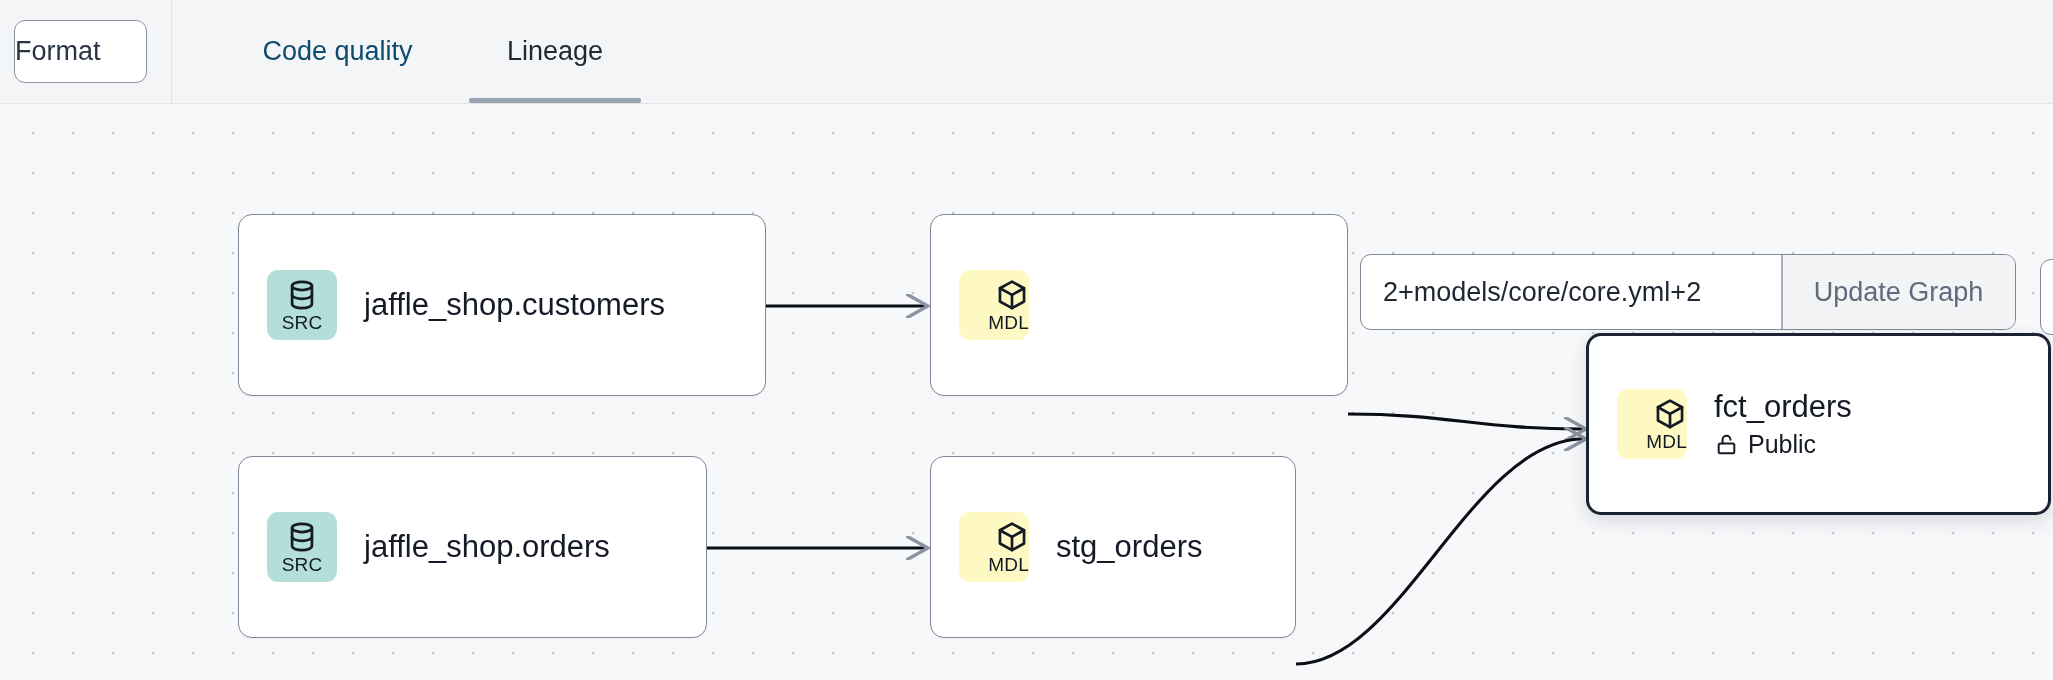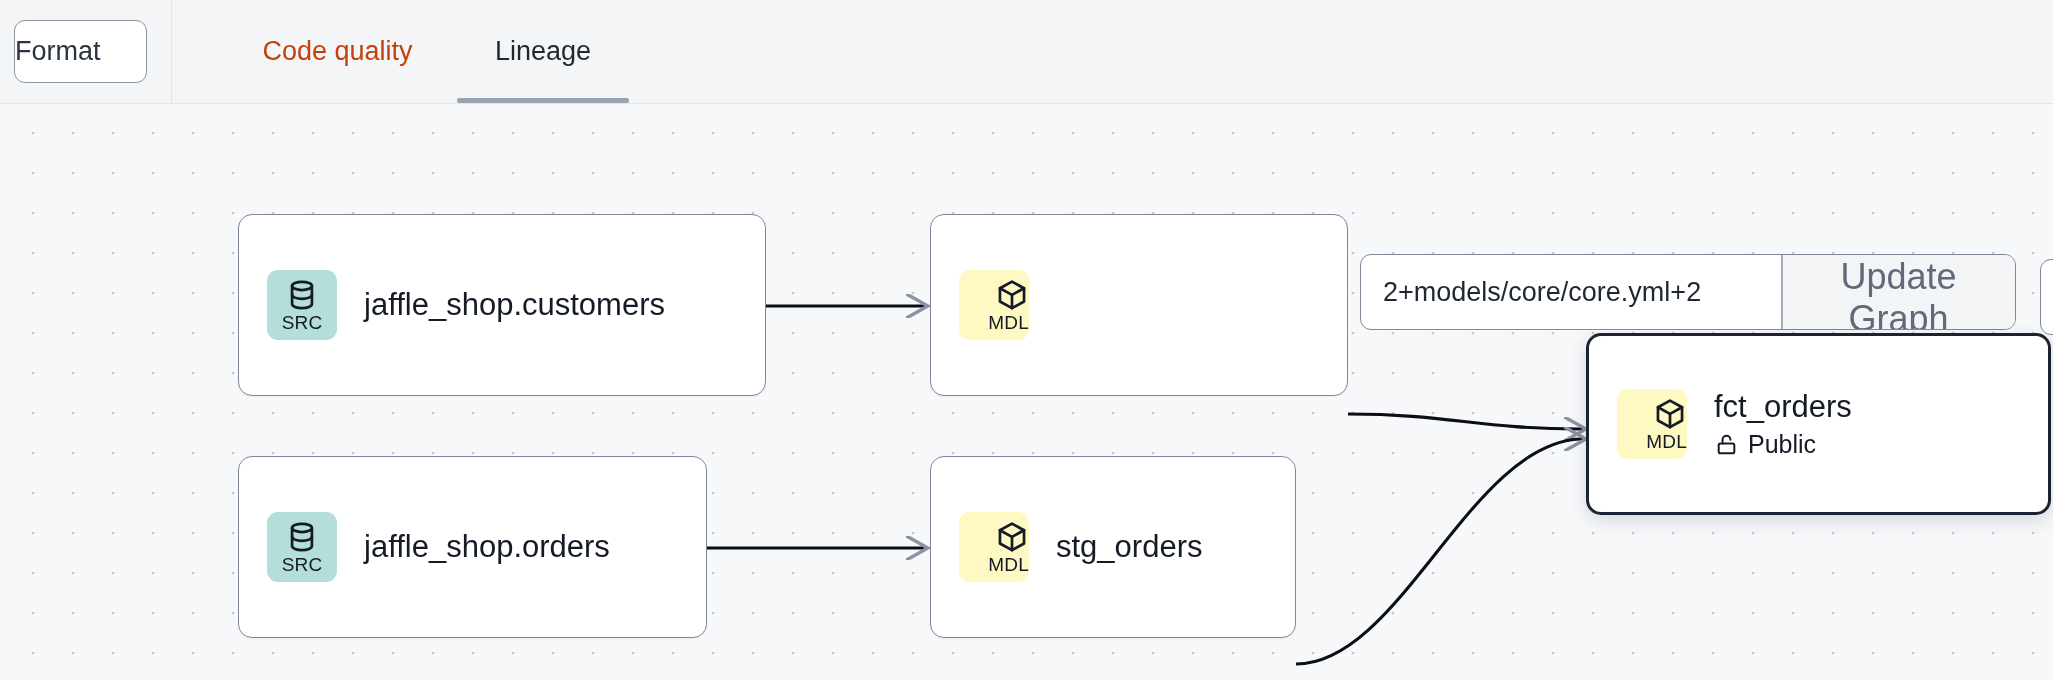--- a/index.html
+++ b/index.html
@@ -62,28 +62,28 @@
     top: 0;
     height: 103px;
   }
   .tab {
     position: absolute;
     top: 0;
     height: 103px;
     display: flex;
     align-items: center;
     justify-content: center;
-    color: #c2410c;
+    color: #0c4a6e;
     font-size: 27px;
     cursor: pointer;
     user-select: none;
     box-sizing: border-box;
   }
   .tab-code-quality { left: 68px; width: 195px; }
-  .tab-lineage      { left: 285px; width: 172px; }
+  .tab-lineage      { left: 297px; width: 172px; }
   .tab.active { color: #1f2733; }
   .tab.active::after {
     content: "";
     position: absolute;
     left: 0;
     right: 0;
     bottom: 0;
     height: 5px;
     background: #9aa3b2;
     border-radius: 2px;
@@ -205,21 +205,21 @@
     width: 1.6px;
     background: #a8aebb;
     flex: 0 0 auto;
   }
   .update-graph-button {
     width: 232px;
     background: #f3f4f6;
     border: 0;
     outline: none;
     font-family: "Liberation Sans", sans-serif;
-    font-size: 36px;
+    font-size: 27px;
     color: #606a7b;
     cursor: pointer;
     text-align: center;
   }
 
   .side-control {
     position: absolute;
     left: 2040px;
     top: 155px;
     width: 90px;

